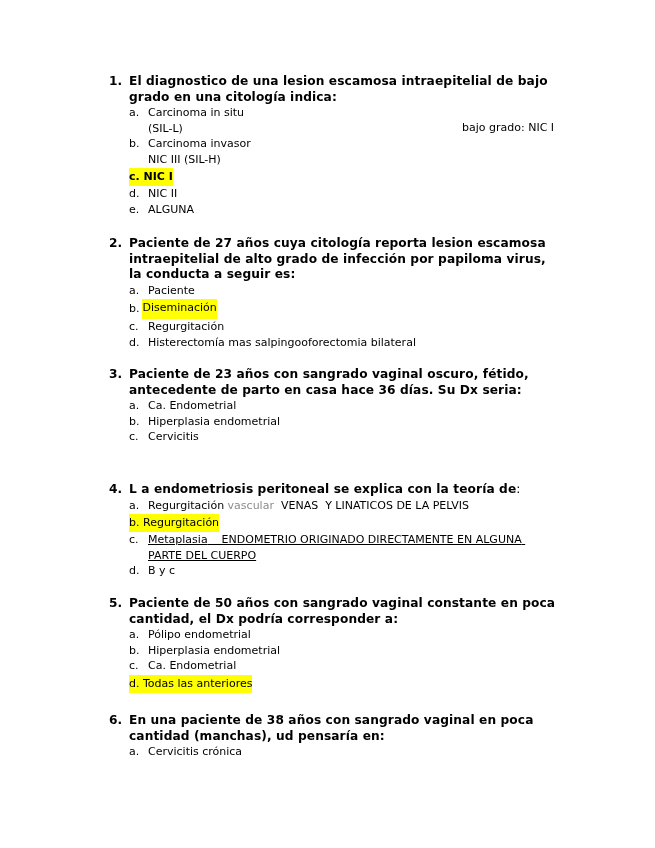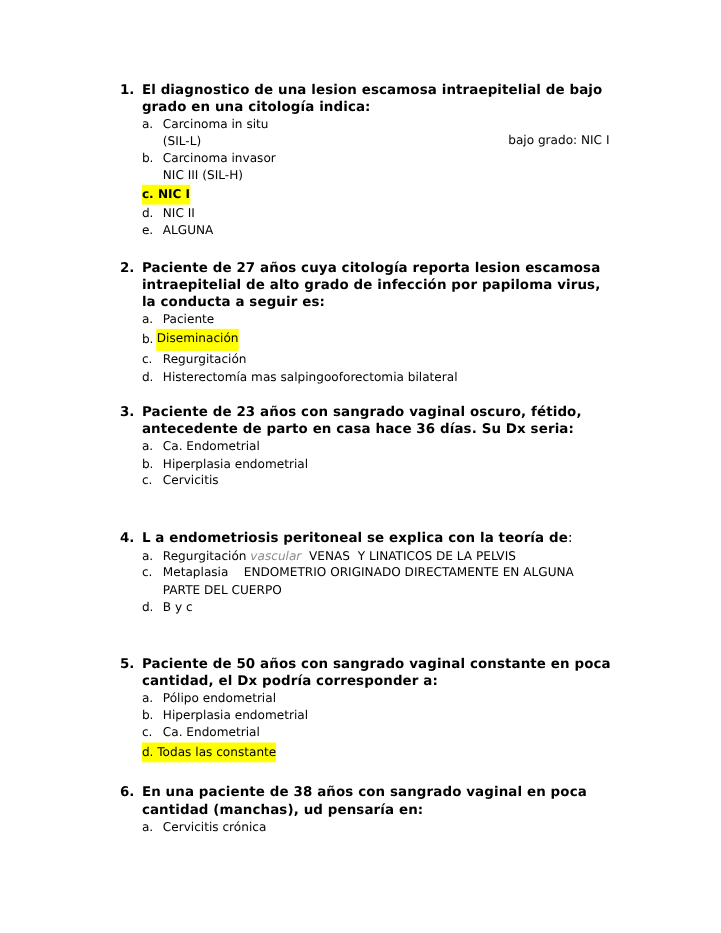--- a/index.html
+++ b/index.html
@@ -10,21 +10,21 @@
   .qhead { display:flex; font-weight:bold; font-size:12.2px; line-height:15.5px; letter-spacing:0.1px; }
   .qnum { width:20px; flex:0 0 20px; }
   .qtext { flex:1; }
   .opt { display:flex; font-size:11px; line-height:15.5px; margin-left:20px; }
   .olet { width:19px; flex:0 0 19px; }
   .otext { flex:1; }
   .side { position:absolute; left:333px;margin-top:15px; }
   .hl { display:flex; margin-left:20px; font-size:11px; line-height:20px; margin-top:1px; margin-bottom:0px; }
   .hl .hlinner { background:#ffff00; display:inline-block; line-height:18px; }
   .hl.bold .hlinner { font-weight:bold; }
-  .grey { color:#8c8c8c; font-style:italic; }
+  .grey { color:#8c8c8c; }
   .optwrap { position:relative; }
 </style>
 </head>
 <body>
 
 <div class="page">
 
   <div class="q" style="top:74px;">
     <div class="qhead">
       <span class="qnum">1.</span>
@@ -103,23 +103,26 @@
 
   <div class="q" style="top:482px;">
     <div class="qhead">
       <span class="qnum">4.</span>
       <span class="qtext"><span>L a endometriosis peritoneal se explica con la teoría de</span><span style="font-weight:normal;">:</span></span>
     </div>
     <div class="opt">
       <span class="olet">a.</span>
       <span class="otext" style="white-space:pre;"><span>Regurgitación </span><span class="grey">vascular</span><span>  VENAS  Y LINATICOS DE LA PELVIS</span></span>
     </div>
+    <div class="hl">
+      <span class="hlinner"><span>b.</span> <span>Regurgitación</span></span>
+    </div>
     <div class="opt">
       <span class="olet">c.</span>
-      <span class="otext" style="white-space:pre-wrap;"><span>Metaplasia</span><span>    ENDOMETRIO ORIGINADO DIRECTAMENTE EN ALGUNA PARTE DEL CUERPO</span></span>
+      <span class="otext" style="white-space:pre-wrap;text-decoration:underline;"><span>Metaplasia</span><span>    ENDOMETRIO ORIGINADO DIRECTAMENTE EN ALGUNA PARTE DEL CUERPO</span></span>
     </div>
     <div class="opt">
       <span class="olet">d.</span>
       <span class="otext">B y c</span>
     </div>
   </div>
 
   <div class="q" style="top:596px;">
     <div class="qhead">
       <span class="qnum">5.</span>
@@ -131,21 +134,21 @@
     </div>
     <div class="opt">
       <span class="olet">b.</span>
       <span class="otext">Hiperplasia endometrial</span>
     </div>
     <div class="opt">
       <span class="olet">c.</span>
       <span class="otext">Ca. Endometrial</span>
     </div>
     <div class="hl">
-      <span class="hlinner"><span>d.</span> <span>Todas las constante</span></span>
+      <span class="hlinner"><span>d.</span> <span>Todas las anteriores</span></span>
     </div>
   </div>
 
   <div class="q" style="top:713px;">
     <div class="qhead">
       <span class="qnum">6.</span>
       <span class="qtext">En una paciente de 38 años con sangrado vaginal en poca cantidad (manchas), ud pensaría en:</span>
     </div>
     <div class="opt">
       <span class="olet">a.</span>

